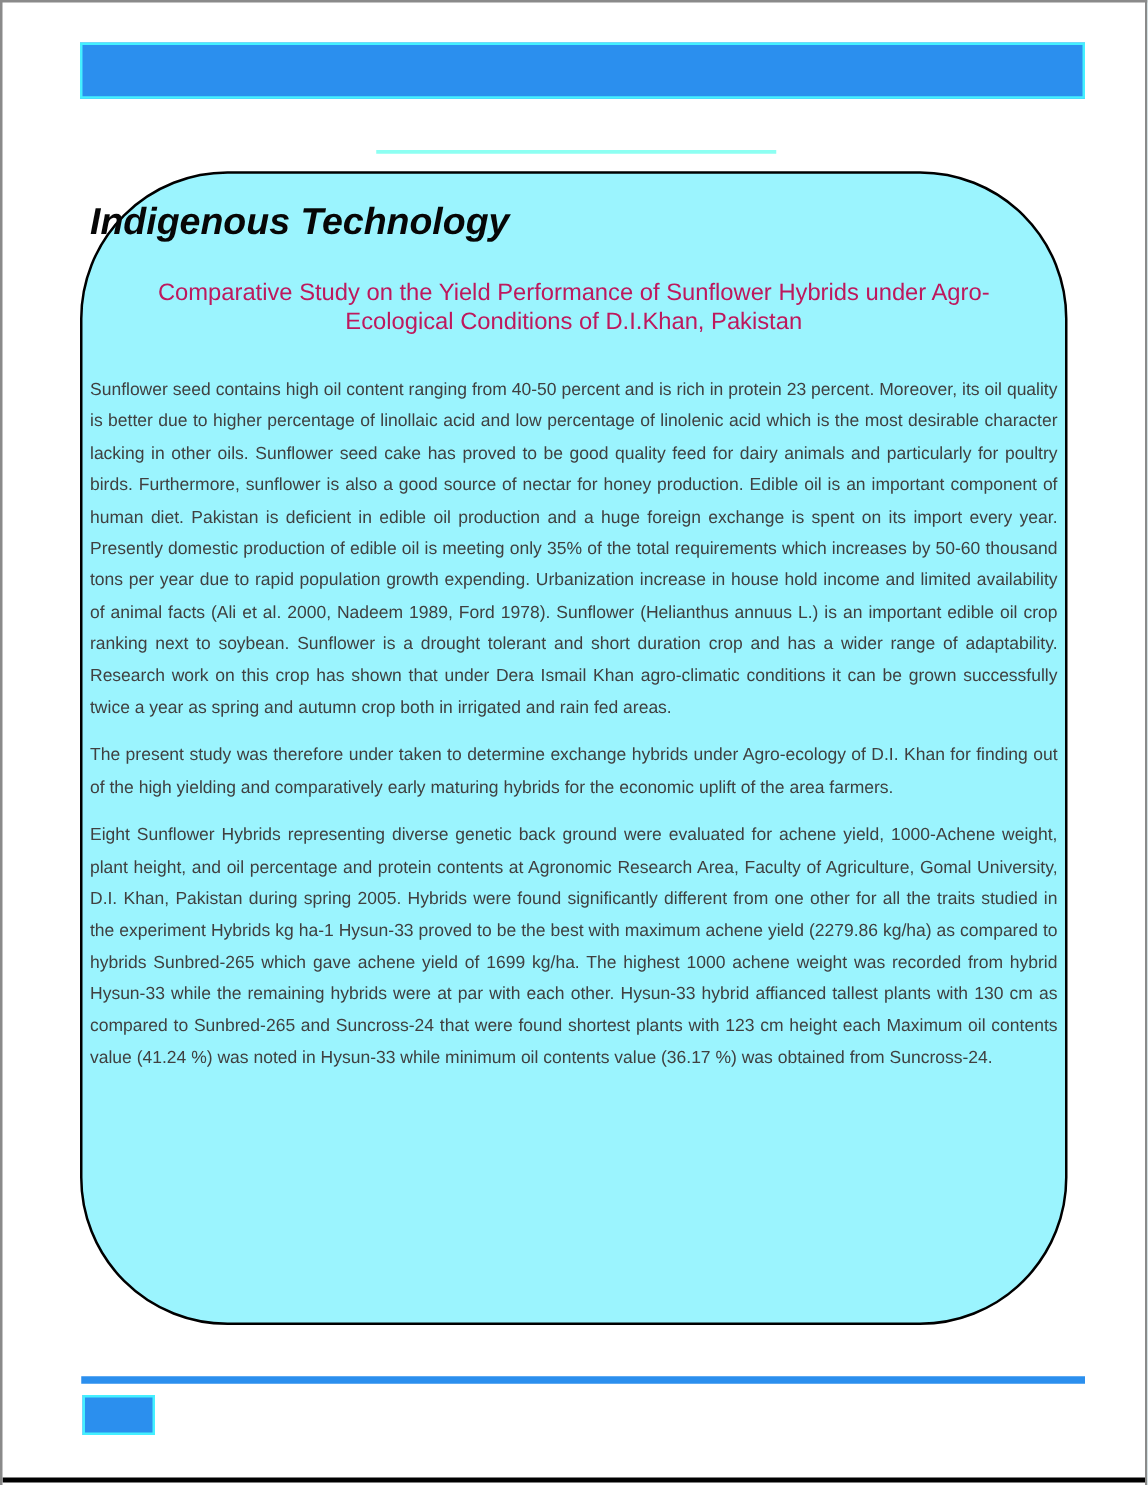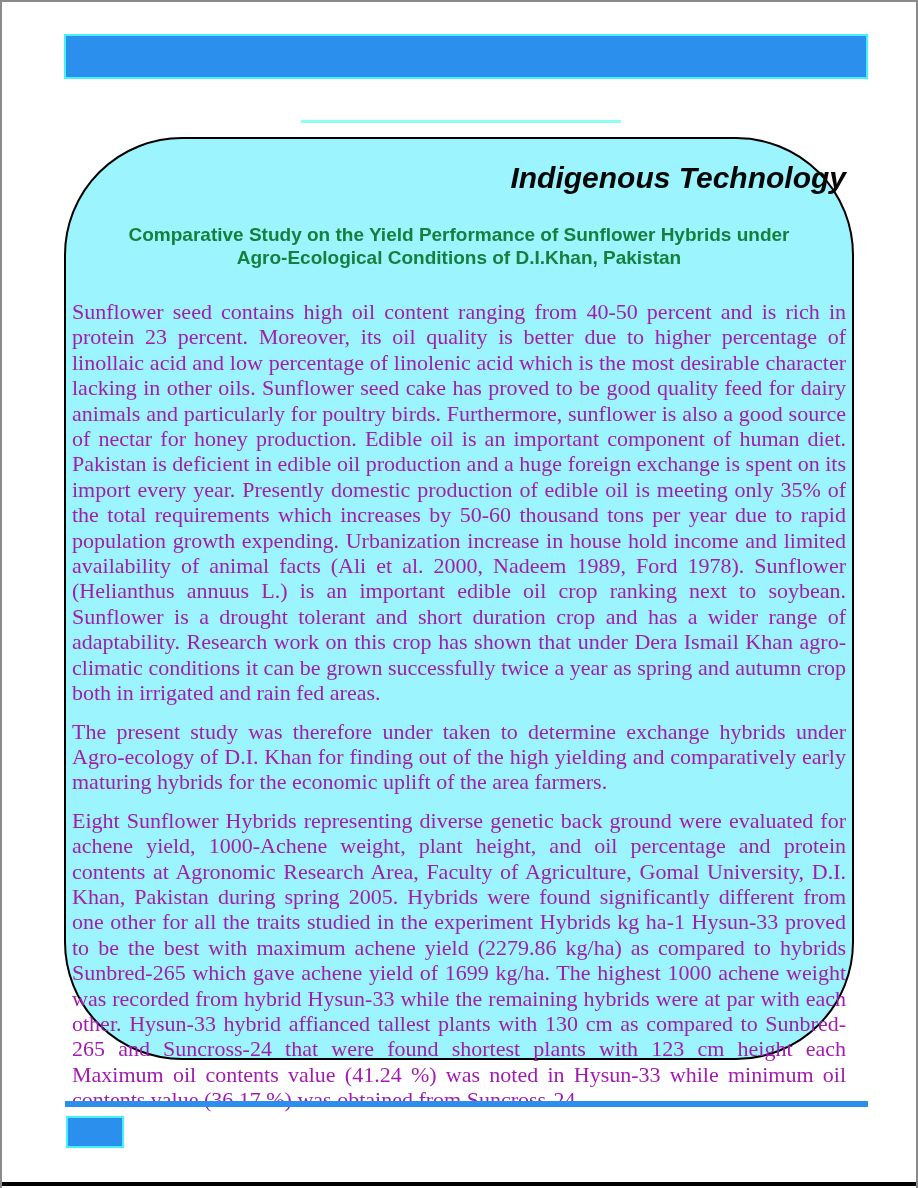--- a/index.html
+++ b/index.html
@@ -45,48 +45,48 @@
     height: 923px;
     background: #9bf4fe;
     border: 2px solid #000000;
     border-radius: 118px;
     box-sizing: border-box;
     padding: 20px 6px 0 6px;
   }
   .card-title {
     margin: 0;
     padding-top: 2px;
-    text-align: right;
+    text-align: left;
     font-family: "Liberation Sans", sans-serif;
     font-size: 30px;
     font-weight: bold;
     font-style: italic;
     color: #070707;
     letter-spacing: 0px;
   }
   .card-subtitle {
     margin: 28px auto 0 auto;
     max-width: 672px;
     text-align: center;
     font-family: "Liberation Sans", sans-serif;
     font-size: 19px;
     line-height: 23px;
-    font-weight: bold;
-    color: #15803d;
+    font-weight: normal;
+    color: #be185d;
   }
   .card-body {
     margin-top: 30px;
   }
   .card-body p {
     margin: 0 0 13px 0;
-    font-family: Liberation Serif, serif;
-    font-size: 22px;
+    font-family: Liberation Sans, sans-serif;
+    font-size: 14px;
     line-height: 25.4px;
     text-align: justify;
-    color: #a21caf;
+    color: #404040;
   }
   .bottom-bar {
     position: absolute;
     left: 63px;
     top: 1099px;
     width: 803px;
     height: 6px;
     background: #2b8fee;
   }
   .bottom-square {

